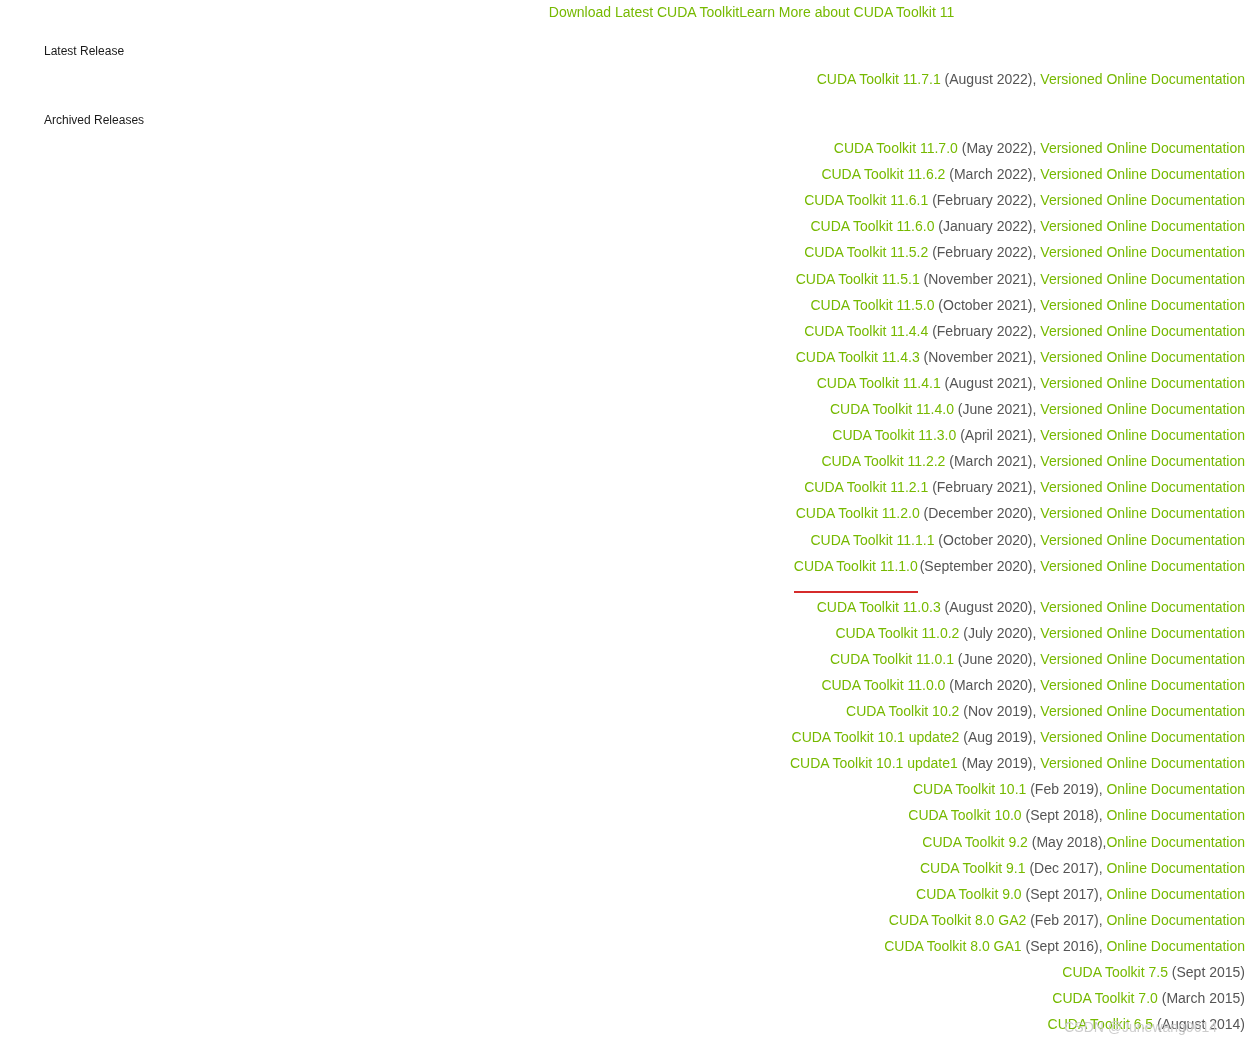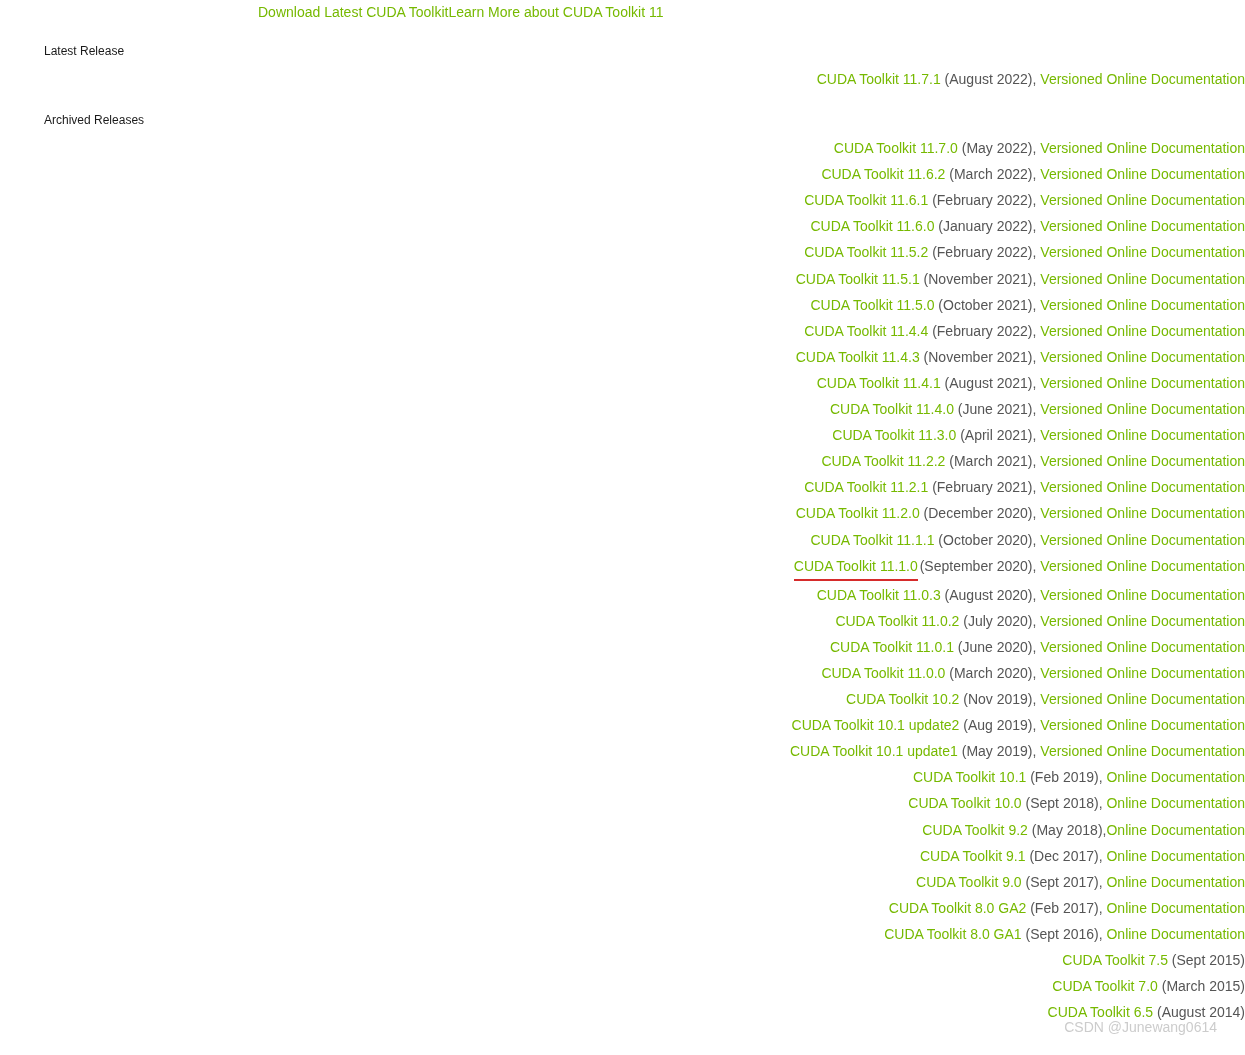--- a/index.html
+++ b/index.html
@@ -7,20 +7,21 @@
     font-size: 14px;
     color: #333;
     margin: 0;
     padding: 0 0 20px 0;
     width: 1245px;
     background: #fff;
   }
   .top-links {
     display: flex;
     padding: 4px 0 10px 0;
+    justify-content: center;
   }
   .top-link-left {
     margin-left: 258px;
     color: #76b900;
   }
   .top-link-right {
     color: #76b900;
   }
   .section-heading {
     font-weight: 400;
@@ -35,21 +36,21 @@
   }
   .link {
     color: #76b900;
     cursor: pointer;
   }
   .txt {
     color: #555;
   }
   .underline-red {
     border-bottom: 2px solid #d62b2b;
-    padding-bottom: 1px;
+    padding-bottom: 13px;
     display: inline-block;
     margin-right: -2px;
   }
   .watermark {
     position: fixed;
     right: 28px;
     bottom: 20px;
     color: #ccc;
     font-size: 14px;
   }

